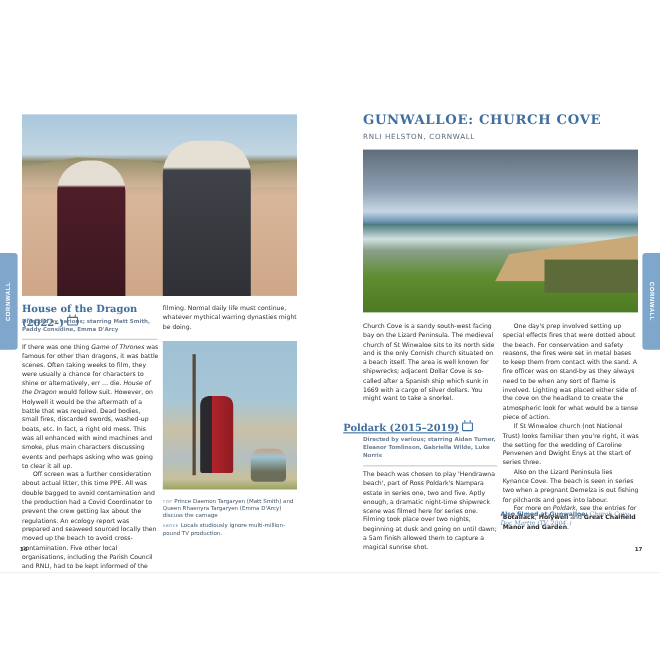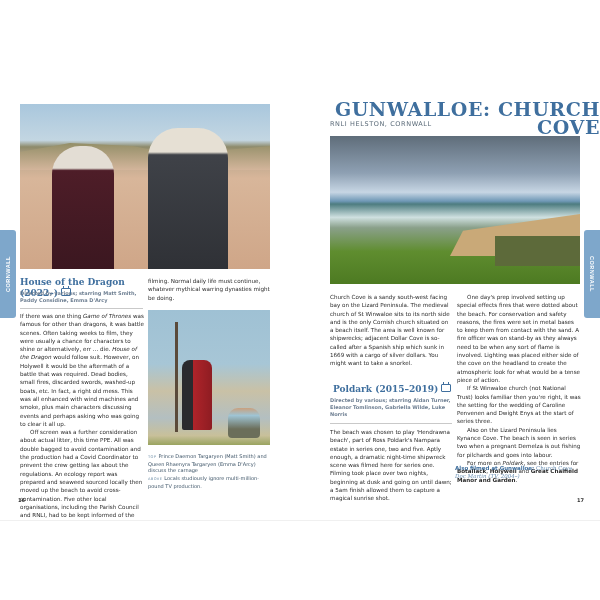--- a/index.html
+++ b/index.html
@@ -52,21 +52,21 @@
   .credits { position:absolute; font-size:5px; line-height:7px; color:#6e7f92; font-weight:bold; margin:0; }
   .rule { position:absolute; height:1px; background:#c9c9c9; }
   .body-text { position:absolute; font-size:5.6px; line-height:8.3px; color:#2a2a2a; margin:0; text-align:left; }
   .body-text p { margin:0; }
   .body-text p.ind { text-indent:10px; }
   .body-text b { font-weight:bold; }
   .body-text i { font-style:italic; }
   .caption { position:absolute; font-size:5px; line-height:6.6px; color:#3e5568; margin:0; }
   .caption .tag { font-size:3.6px; letter-spacing:0.4px; color:#6f8fa8; text-transform:uppercase; margin-right:2px; }
 
-  .page-heading { left:330px; top:100px; font-size:19px; letter-spacing:0.6px; line-height:18px;text-align:right; }
+  .page-heading { left:330px; top:100px; font-size:12px; letter-spacing:0.6px; line-height:18px; }
   .page-subheading { position:absolute; left:330px; top:120px; font-size:6.5px; letter-spacing:0.6px;
     color:#5a6a78; font-family:"DejaVu Sans", sans-serif; margin:0; }
 
   .also { position:absolute; left:455px; top:464px; width:125px; font-size:5.5px; line-height:8px; color:#3f6f9e; margin:0; }
   .also b { font-weight:bold; }
   .also .place, .also .show { font-family:"DejaVu Serif", serif; color:#6a8fb3; }
   .also .show { font-style:italic; }
 
   .folio { position:absolute; top:497px; font-size:5px; color:#333; font-weight:bold; }
 </style>
@@ -123,21 +123,21 @@
 
   <div class="photo photo-cove" role="img" aria-label="Church Cove beach and headland under cloudy sky">
     <div class="sand"></div>
     <div class="cliff"></div>
   </div>
 
   <div class="body-text" style="left:330px;top:293px;width:122px;">
     <p>Church Cove is a sandy south-west facing bay on the Lizard Peninsula. The medieval church of St Winwaloe sits to its north side and is the only Cornish church situated on a beach itself. The area is well known for shipwrecks; adjacent Dollar Cove is so-called after a Spanish ship which sunk in 1669 with a cargo of silver dollars. You might want to take a snorkel.</p>
   </div>
 
-  <h2 class="sec-title film-title" style="left:333px;top:384px;width:122px;">
+  <h2 class="sec-title film-title" style="left:312px;top:384px;width:122px;text-decoration:underline;">
     <span>Poldark (2015–2019)</span><span class="tv-icon"></span>
   </h2>
   <p class="credits" style="left:330px;top:397px;width:122px;">Directed by various; starring Aidan Turner, Eleanor Tomlinson, Gabriella Wilde, Luke Norris</p>
   <div class="rule" style="left:330px;top:423px;width:122px;"></div>
 
   <div class="body-text" id="right-body-a" style="left:330px;top:428px;width:122px;">
       <p><span>The beach was chosen to play 'Hendrawna beach', part of Ross Poldark's Nampara estate in series one, two and five. Aptly enough, a dramatic night-time shipwreck scene was filmed here for series one. Filming took place over two nights, beginning at dusk and going on until dawn; a 5am finish allowed them to capture a magical sunrise shot.</span></p>
     </div>
   <div class="body-text" id="right-body-b" style="left:457px;top:293px;width:124px;">
       <p class="ind"><span>One day's prep involved setting up special effects fires that were dotted about the beach. For conservation and safety reasons, the fires were set in metal bases to keep them from contact with the sand. A fire officer was on stand-by as they always need to be when any sort of flame is involved. Lighting was placed either side of the cove on the headland to create the atmospheric look for what would be a tense piece of action.</span></p>

